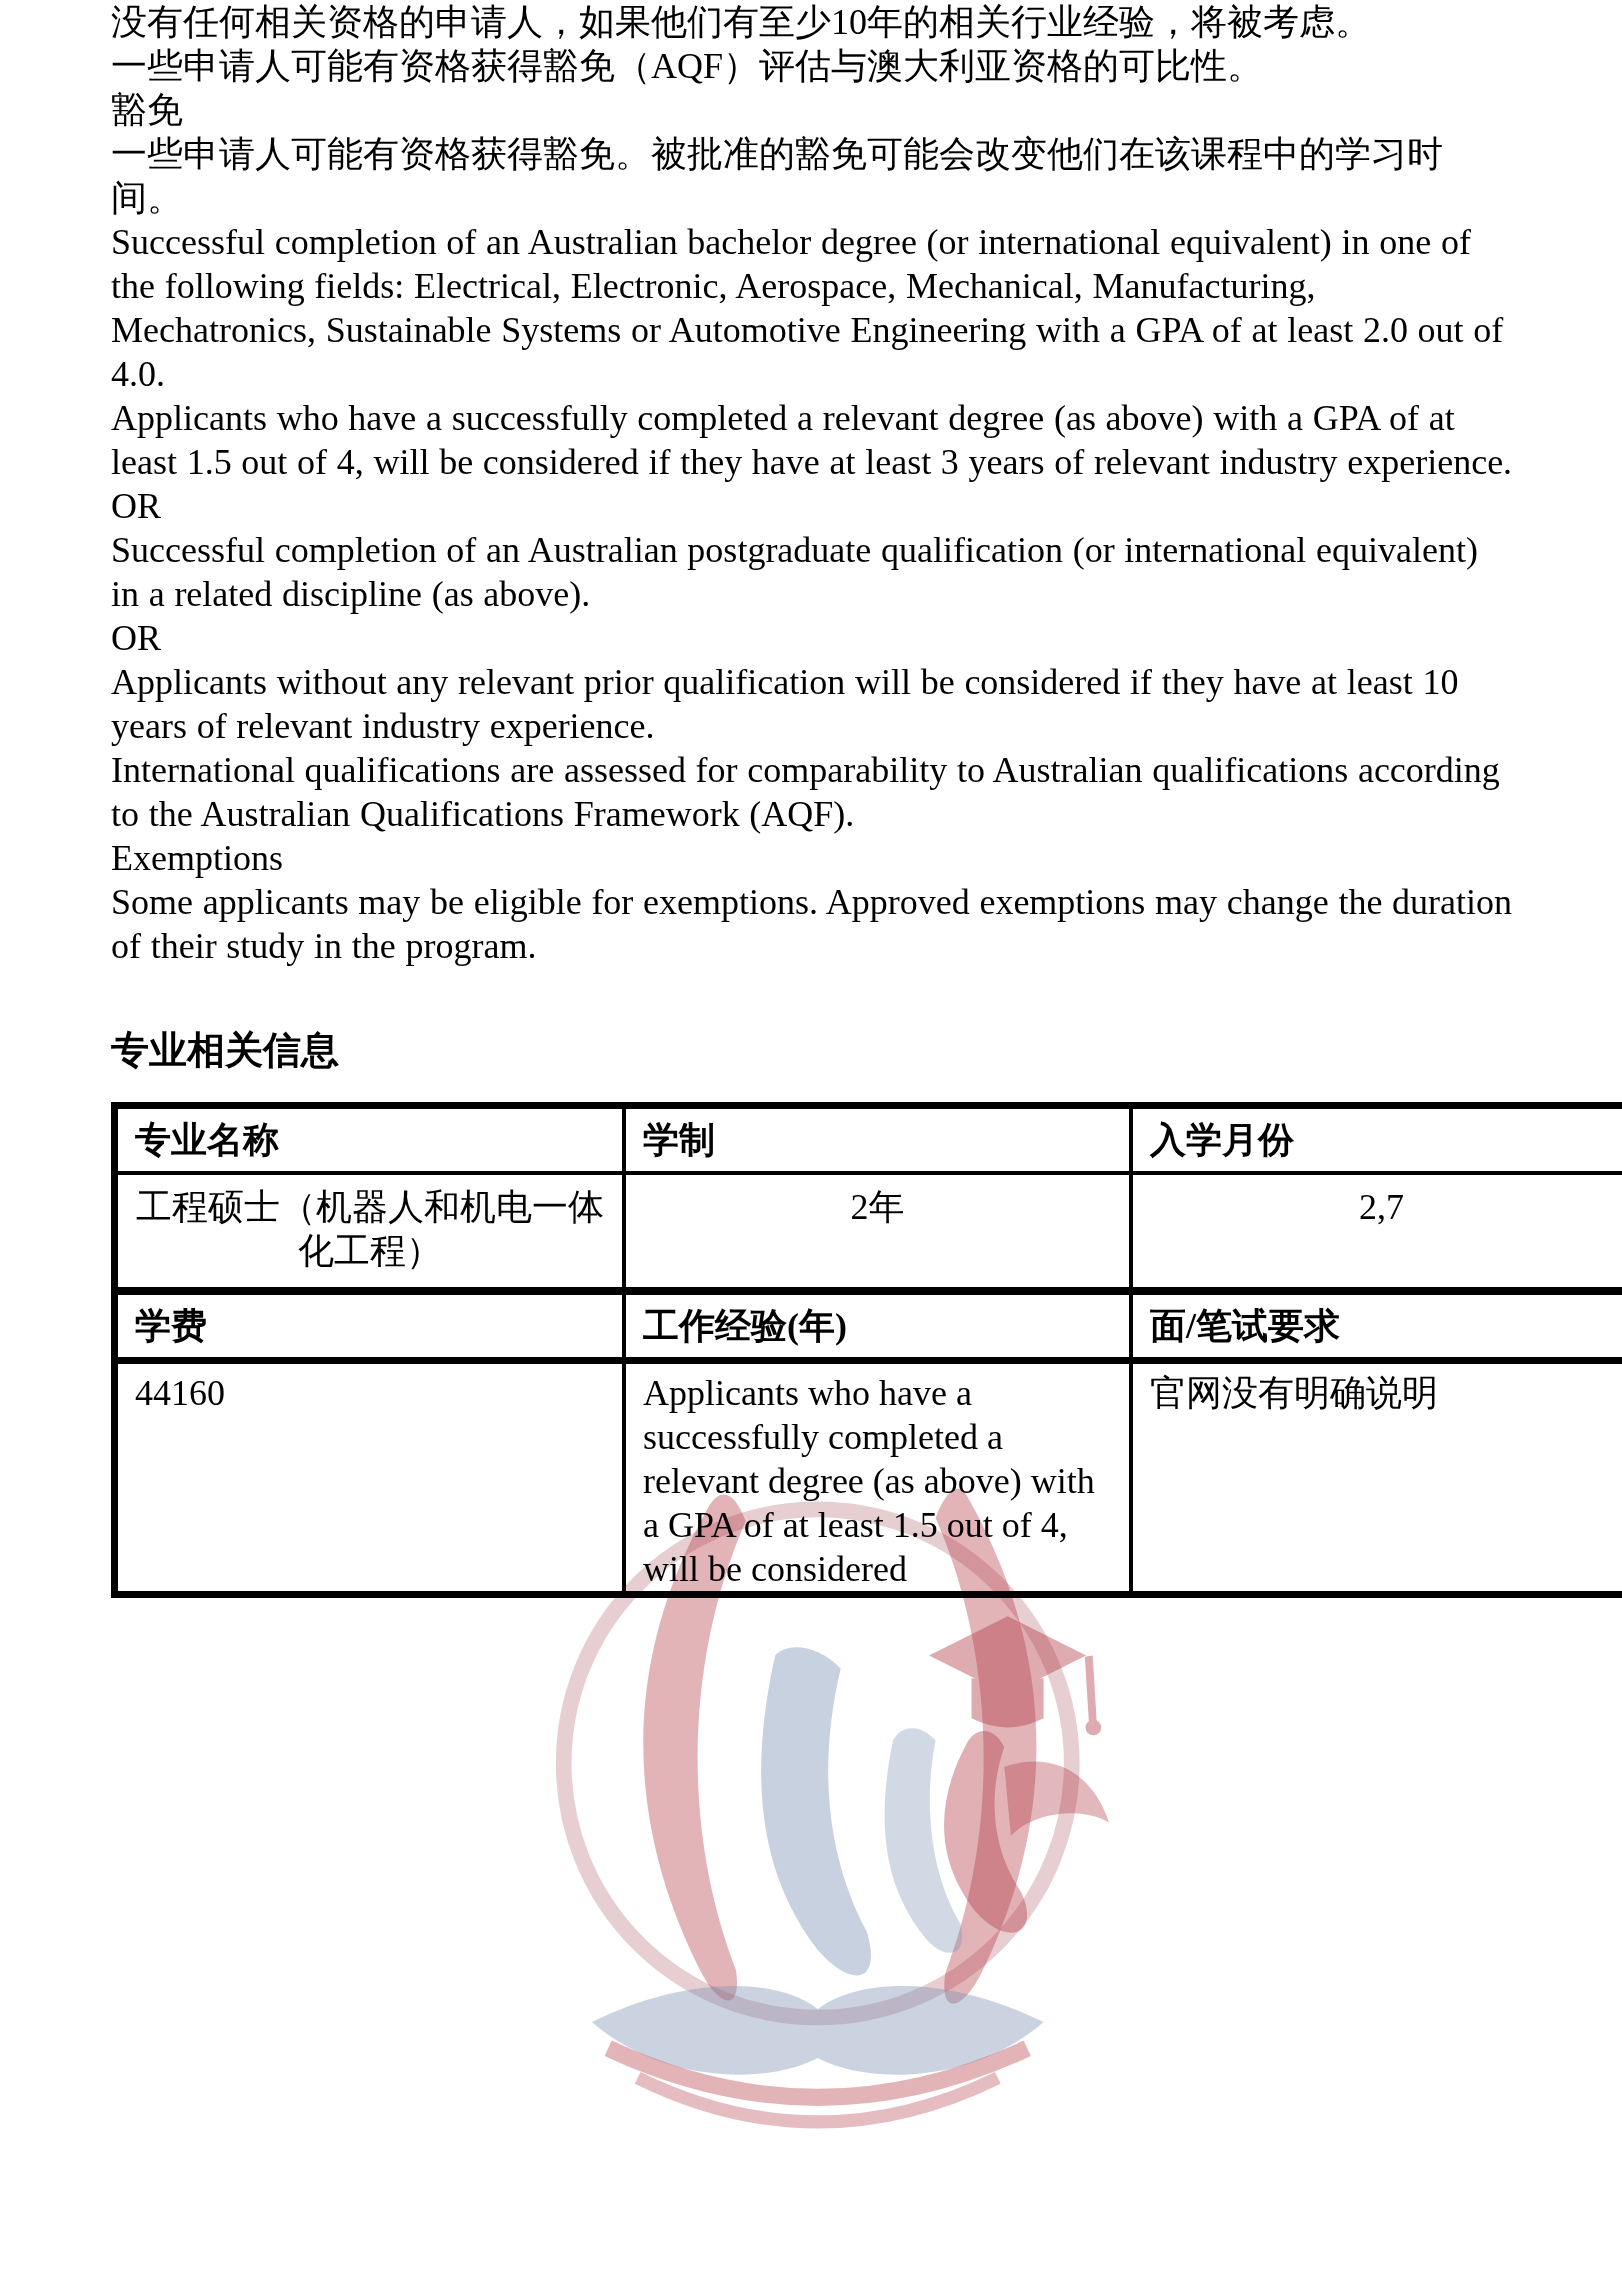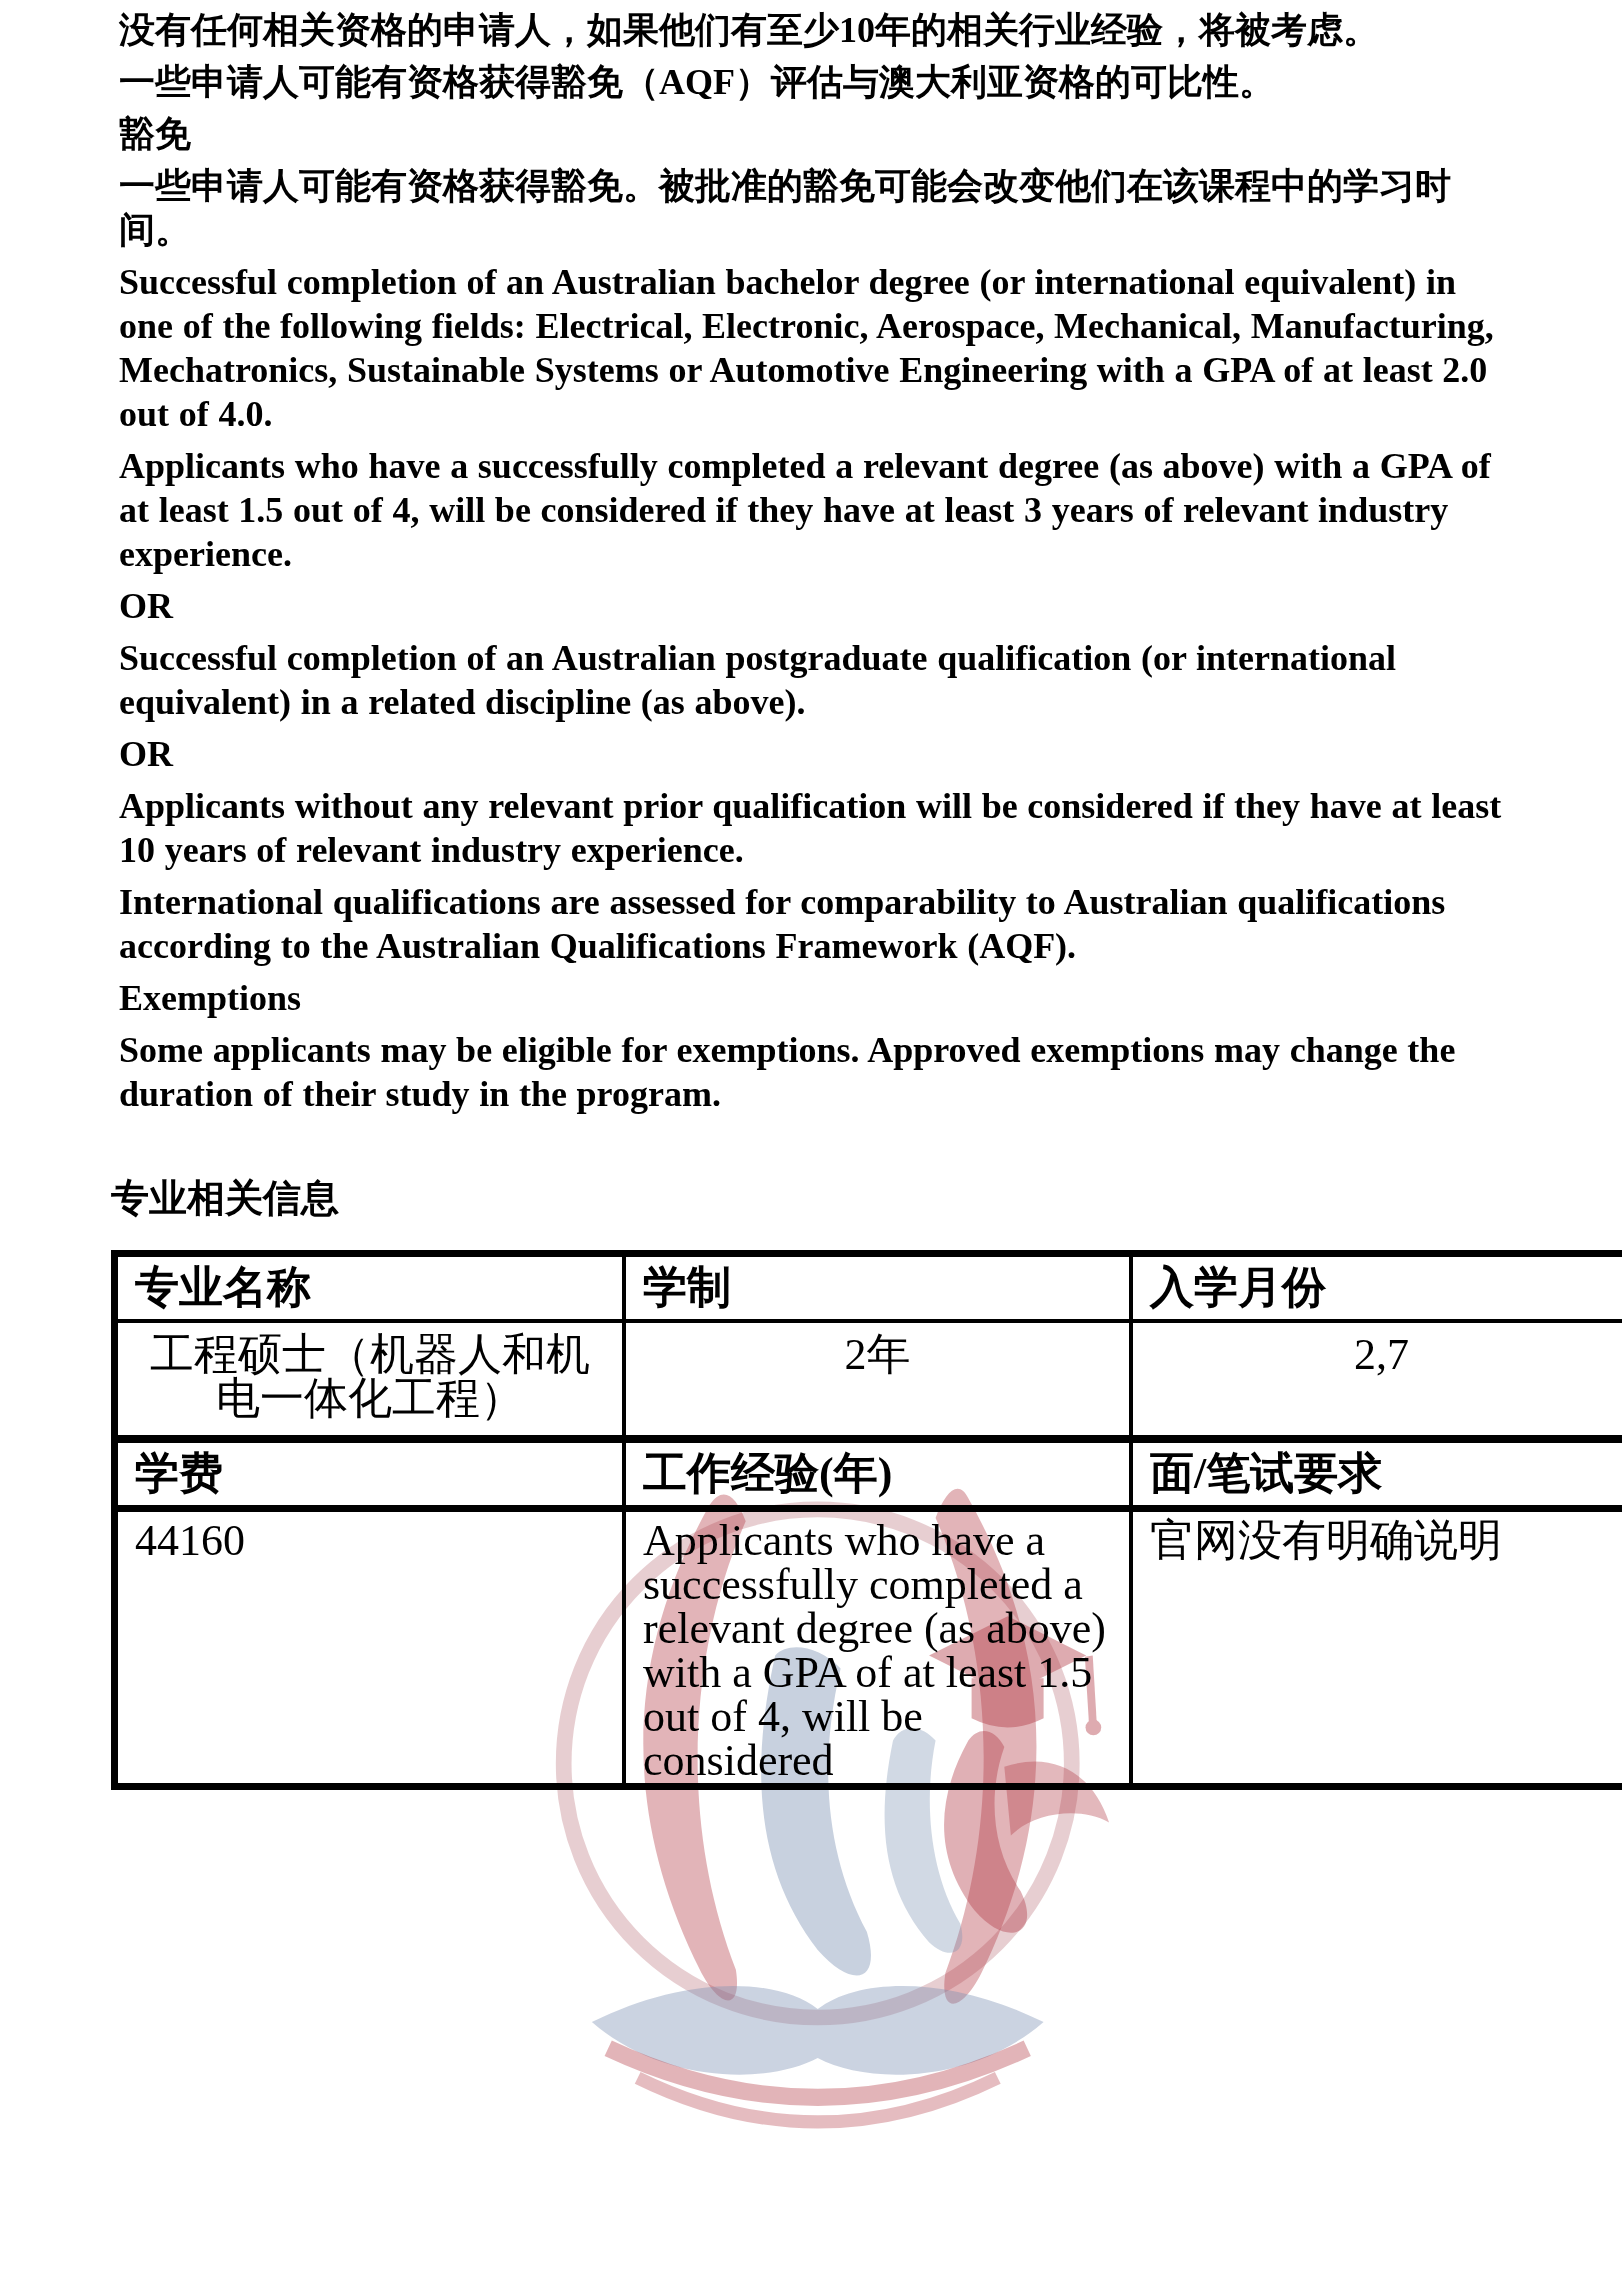--- a/index.html
+++ b/index.html
@@ -9,40 +9,40 @@
     overflow:hidden;
   }
   .watermark{
     position:absolute;left:510px;top:1459px;width:622px;height:753px;
     z-index:0;pointer-events:none;
   }
   .content{
     position:absolute;left:111px;top:0;width:1402px;z-index:1;
   }
   .content p{
-    margin:8px;font-size:36px;line-height:44px;word-spacing:0.7px;font-weight:bold;
+    margin:0;font-size:36px;line-height:44px;word-spacing:0.7px;
   }
   .mt-first{margin-top:114px;}
   .mt-para{margin-top:44px;}
   .mt-90{margin-top:59px;}
   .mt-100{margin-top:65px;}
   .mt-88{margin-top:58px;}
   .mt-84{margin-top:55px;}
   .mt-0{margin-top:0;}
   .section-heading{
     margin:60px 0 0 0;font-size:38px;line-height:44px;font-weight:bold;
     font-family:"Liberation Serif","DejaVu Serif",serif;
   }
   table.info-table{
     border-collapse:collapse;table-layout:fixed;
     width:1402px;margin-top:30px;background:transparent;
   }
   table.info-table td{
     border:4.6px solid #000;vertical-align:top;
-    padding:9.2px 17px;font-size:44px;line-height:44px;
+    padding:9.2px 17px;font-size:36px;line-height:44px;
     overflow:hidden;
   }
   table.info-table{border:7.2px solid #000;}
   td.col1{width:470px;}
   td.col2{width:469px;}
   td.col3{width:463px;}
   tr.header-row td{font-weight:bold;}
   tr.data-row-1 td{height:93px;text-align:center;}
   tr.header-row-2 td{border-top-width:8.5px;border-bottom-width:7.2px;}
   tr.data-row-2 td{height:216px;padding-top:6.5px;padding-bottom:0;}

